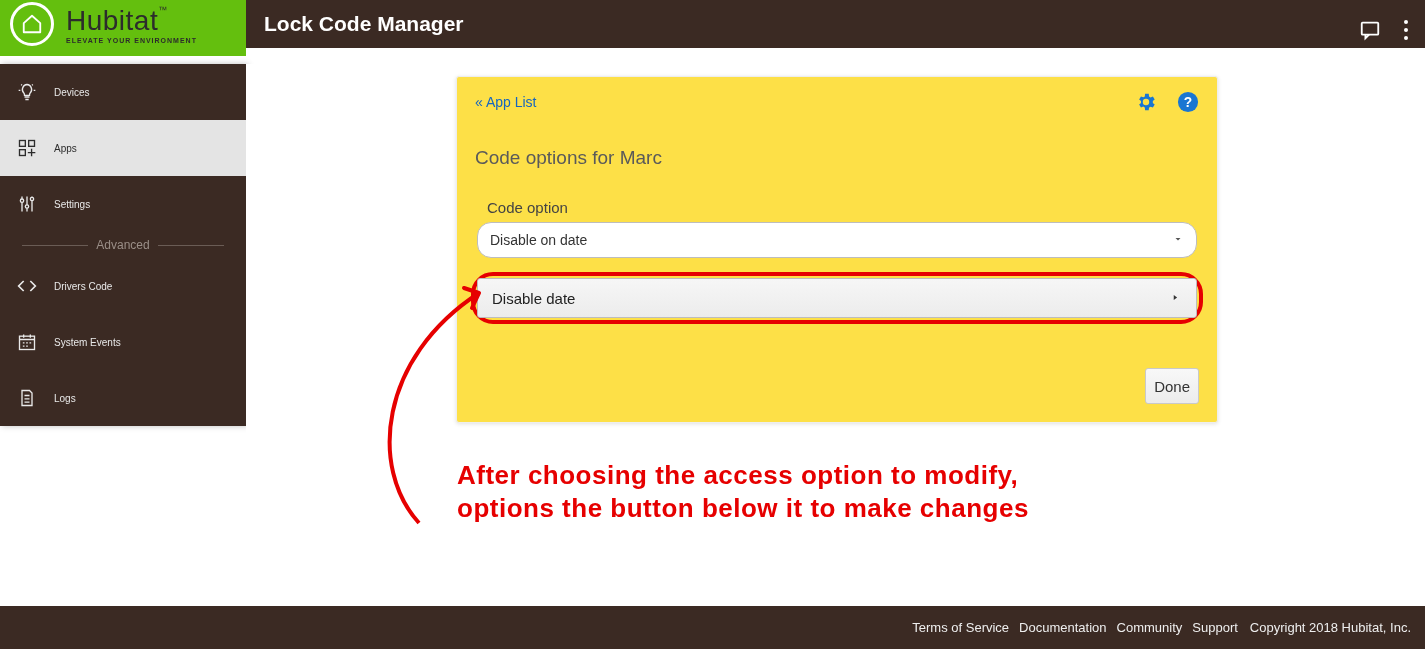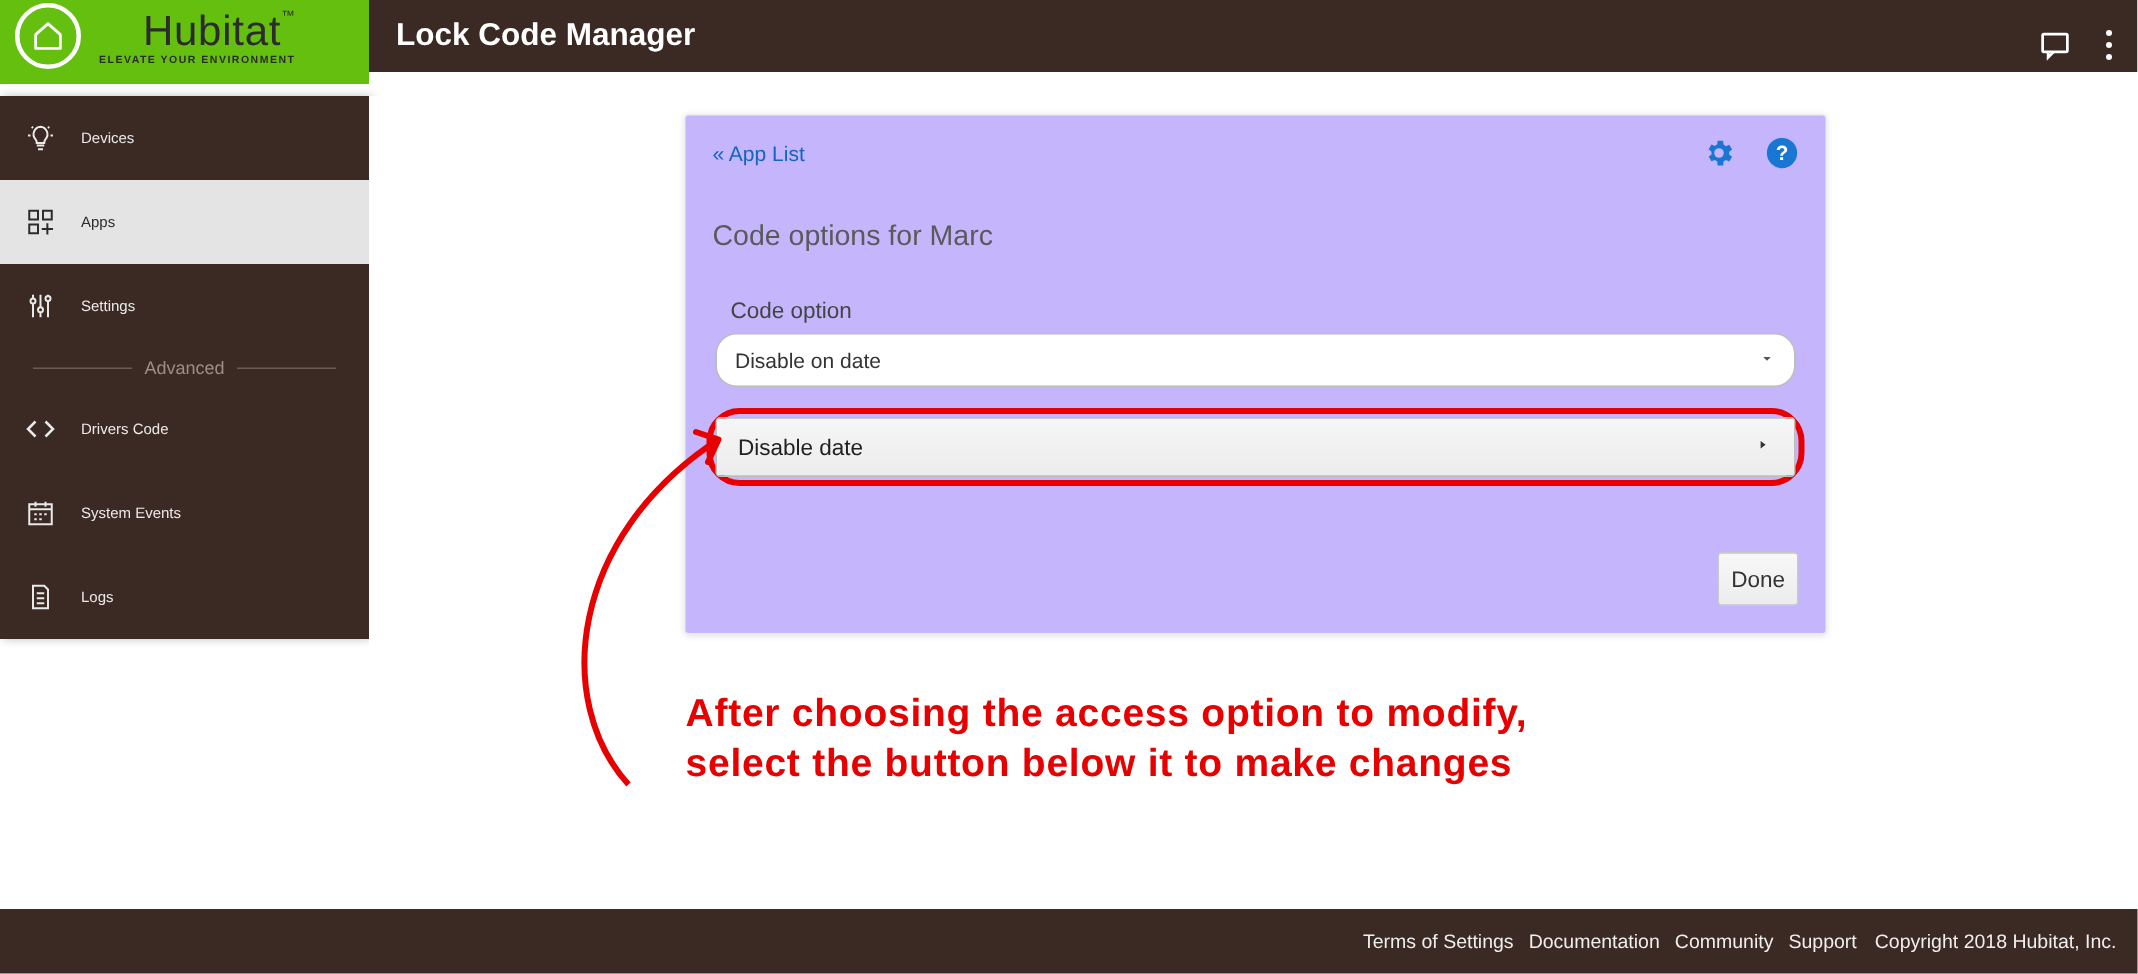--- a/index.html
+++ b/index.html
@@ -1,37 +1,37 @@
 <!DOCTYPE html>
 <html><head>
 <meta charset="utf-8">
 <style>
   * { box-sizing: border-box; margin: 0; padding: 0; }
   html, body { width: 1425px; height: 649px; font-family: Arial, Helvetica, sans-serif; background:#fff; }
   
-  .topbar { position: relative; height: 48px; background:#3b2a23; color:#fff; display:flex; align-items:center;text-align:right; }
+  .topbar { position: relative; height: 48px; background:#3b2a23; color:#fff; display:flex; align-items:center; }
   .logo { width:246px; height:64px; background:#64bf0e; display:flex; align-items:center; position:relative; }
   .logo-circle { width:44px; height:44px; border:3px solid #fff; border-radius:50%; margin-left:10px; display:flex; align-items:center; justify-content:center; }
   .logo-text { margin-left:12px; color:#2c2c2c; }
   .logo-main { font-size:28px; font-weight:300; letter-spacing:0.5px; }
   .logo-sub  { font-size:7px; letter-spacing:1px; font-weight:700; }
   .tm { font-size:9px; vertical-align:top; }
   .page-title { font-size:21px; font-weight:700; margin-left:18px; color:#fff; }
   .topbar-right { position:absolute; right:16px; top:0; height:64px; display:flex; align-items:center; gap:22px; }
   .icon { color:#fff; }
   
   .sidebar { position:absolute; top:64px; left:0; width:246px; background:#3b2a23; color:#e9e9e9; box-shadow:2px 0 6px rgba(0,0,0,0.25); }
   .side-item { display:flex; align-items:center; height:56px; padding-left:14px; font-size:10px; cursor:pointer; }
   .side-item.selected { background:#e4e4e4; color:#2c2c2c; }
   .side-item .s-icon { width:26px; display:flex; justify-content:center; margin-right:14px; }
   .side-divider { display:flex; align-items:center; color:#9a8e87; font-size:12px; padding:6px 14px; }
   .side-divider::before, .side-divider::after { content:""; flex:1; height:1px; background:#6a5c55; margin:0 8px; }
   
   .main { position:absolute; left:246px; top:64px; right:0; bottom:43px; background:#fff; }
-  .card { position:absolute; left:210px; top:12px; width:762px; background:#c4b5fd; border:1px solid #eee; border-radius:3px; box-shadow:0 1px 4px rgba(0,0,0,0.12); padding:14px 18px 18px; }
+  .card { position:absolute; left:210px; top:12px; width:762px; background:#fde047; border:1px solid #eee; border-radius:3px; box-shadow:0 1px 4px rgba(0,0,0,0.12); padding:14px 18px 18px; }
   .card-header { display:flex; align-items:center; justify-content:space-between; }
   .app-list-link { color:#1565c0; font-size:14px; text-decoration:none; cursor:pointer; }
   .card-icons { display:flex; gap:20px; align-items:center; }
   .gear svg, .help svg { display:block; }
   .section-title { font-size:19px; color:#5a5a5a; margin-top:34px; }
   .field-label { font-size:15px; color:#444; margin-top:30px; margin-left:12px; margin-bottom:6px; }
   .select-box { position:relative; height:36px; border:1px solid #bdbdbd; border-radius:14px; margin:0 2px; display:flex; align-items:center; padding-left:12px; font-size:14px; color:#333; background:#fff; cursor:pointer;}
   .select-caret { position:absolute; right:12px; top:50%; transform:translateY(-50%); }
   .action-row { position:relative; margin:20px 2px 0; }
   .highlight-ring { position:absolute; inset:-6px -6px -6px -6px; border:4px solid #e60000; border-radius:22px; pointer-events:none; }
@@ -186,23 +186,23 @@
       <button class="done-btn">Done</button>
     </div>
   </div>
 
   <svg class="annotation-arrow" viewBox="0 0 130 260">
     <path d="M55 255 C 5 200, 15 90, 115 25" fill="none" stroke="#e60000" stroke-width="4"></path>
     <path d="M115 25 L100 20 M115 25 L108 40" fill="none" stroke="#e60000" stroke-width="4" stroke-linecap="round"></path>
   </svg>
   <div class="annotation-text">
     <div>After choosing the access option to modify,</div>
-    <div>select the button below it to make changes</div>
+    <div>options the button below it to make changes</div>
   </div>
 </div>
 
 <div class="footer">
-  <a>Terms of Settings</a>
+  <a>Terms of Service</a>
   <a>Documentation</a>
   <a>Community</a>
   <a>Support</a>
   <span class="copy">Copyright 2018 Hubitat, Inc.</span>
 </div>
 
 </body></html>

